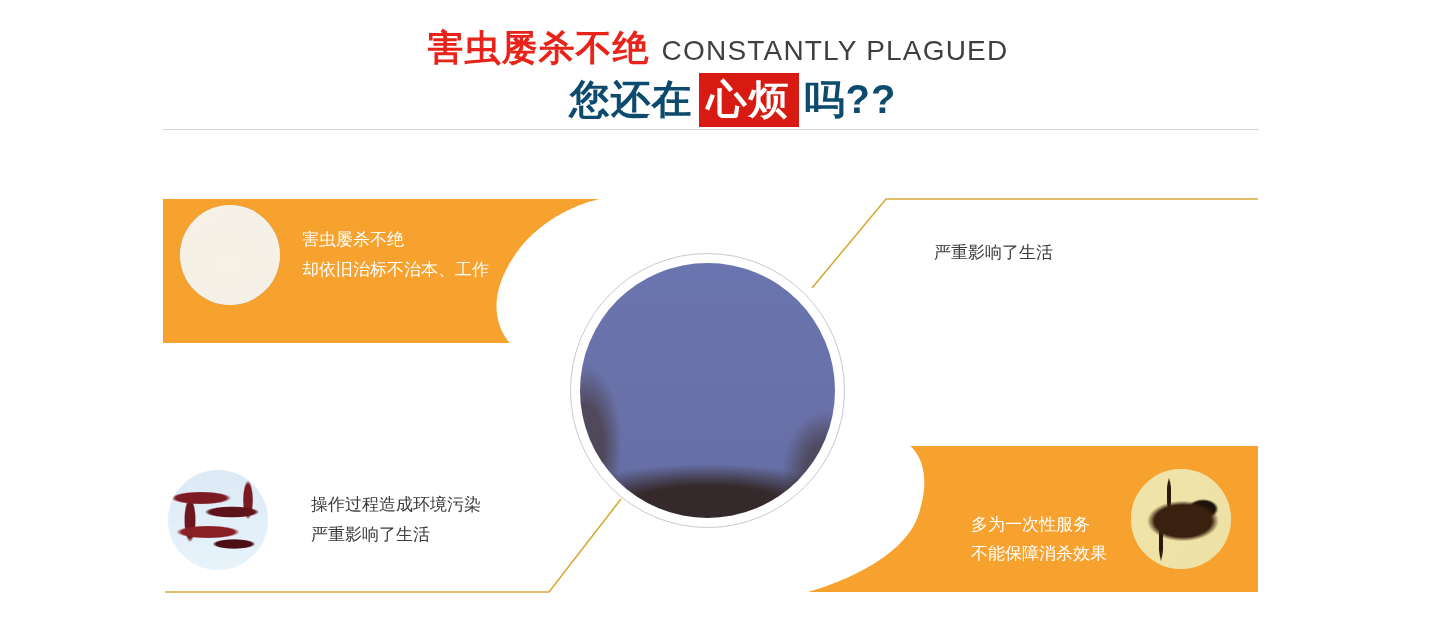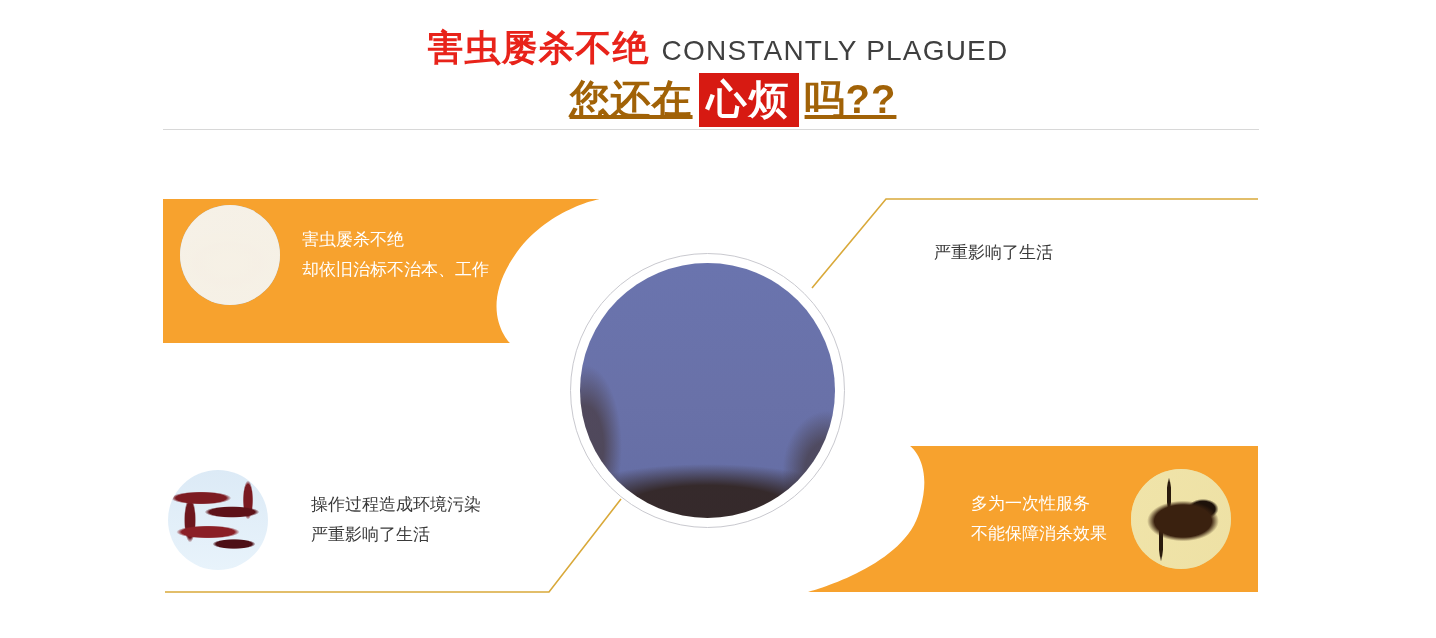--- a/index.html
+++ b/index.html
@@ -47,24 +47,23 @@
   }
   .headline-row-2 {
     margin-top: 13px;
     white-space: nowrap;
     line-height: 1;
     padding-left: 30px;
   }
   .hl2-part {
     font-size: 40px;
     font-weight: bold;
-    color: #a16207;
+    color: #0c4a6e;
     letter-spacing: 1px;
     vertical-align: baseline;
-    text-decoration: underline;
   }
   .hl2-hi {
     font-size: 40px;
     font-weight: bold;
     color: #ffffff;
     background: #D71A12;
     padding: 4px 8px 6px 8px;
     letter-spacing: 2px;
     vertical-align: baseline;
     margin: 0 6px;
@@ -254,21 +253,21 @@
 
   <div class="card-inner" style="left:168px; top:460px; width:440px; height:120px;font-family:Liberation Serif, serif;">
     <div class="thumb thumb-micro"></div>
     <div style="margin-left:43px;">
       <div class="plain-text">操作过程造成环境污染</div>
       <div class="plain-text">严重影响了生活</div>
     </div>
   </div>
 
   <div id="card-bottom-right" class="orange-card"></div>
-  <div class="card-inner" style="left:808px; top:446px; width:450px; height:146px; justify-content:flex-end; padding-right:27px; box-sizing:border-box;">
+  <div class="card-inner" style="left:808px; top:423px; width:450px; height:146px; justify-content:flex-end; padding-right:27px; box-sizing:border-box;align-items:flex-end;">
     <div style="margin-right:24px; text-align:left;">
       <div class="card-text">多为一次性服务</div>
       <div class="card-text">不能保障消杀效果</div>
     </div>
     <div class="thumb thumb-roach-light"></div>
   </div>
 
   <div id="center-ring"></div>
   <div id="center-disc"></div>
 

